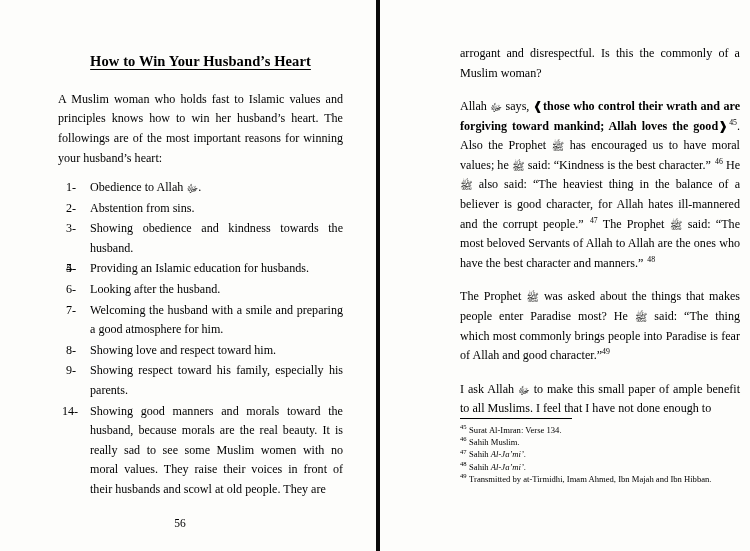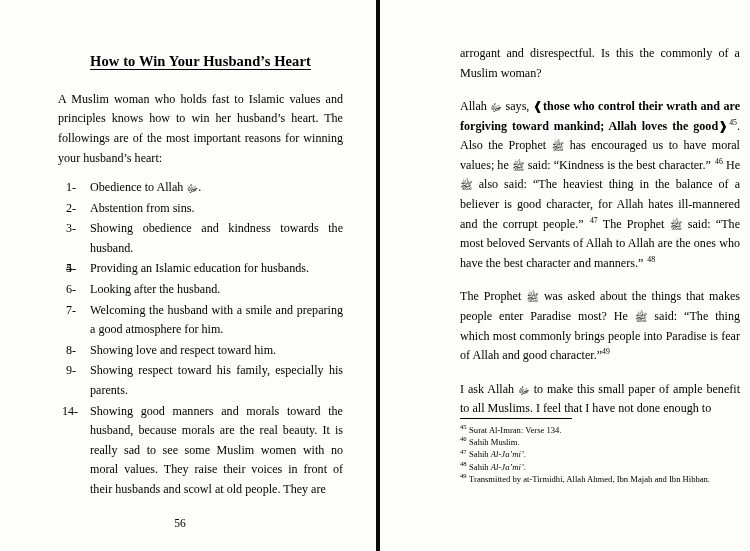--- a/index.html
+++ b/index.html
@@ -266,19 +266,19 @@
       <p class="footnote">
         <span class="fnum">46</span><span>Sahih Muslim.</span>
       </p>
       <p class="footnote">
         <span class="fnum">47</span><span>Sahih </span><em>Al-Ja’mi’</em><span>.</span>
       </p>
       <p class="footnote">
         <span class="fnum">48</span><span>Sahih </span><em>Al-Ja’mi’</em><span>.</span>
       </p>
       <p class="footnote">
-        <span class="fnum">49</span><span>Transmitted by at-Tirmidhi, Allah Ahmed, Ibn Majah and Ibn Hibban.</span>
+        <span class="fnum">49</span><span>Transmitted by at-Tirmidhi, Imam Ahmed, Ibn Majah and Ibn Hibban.</span>
       </p>
     </div>
 
   </div>
 
 </div>
 
 </body></html>

